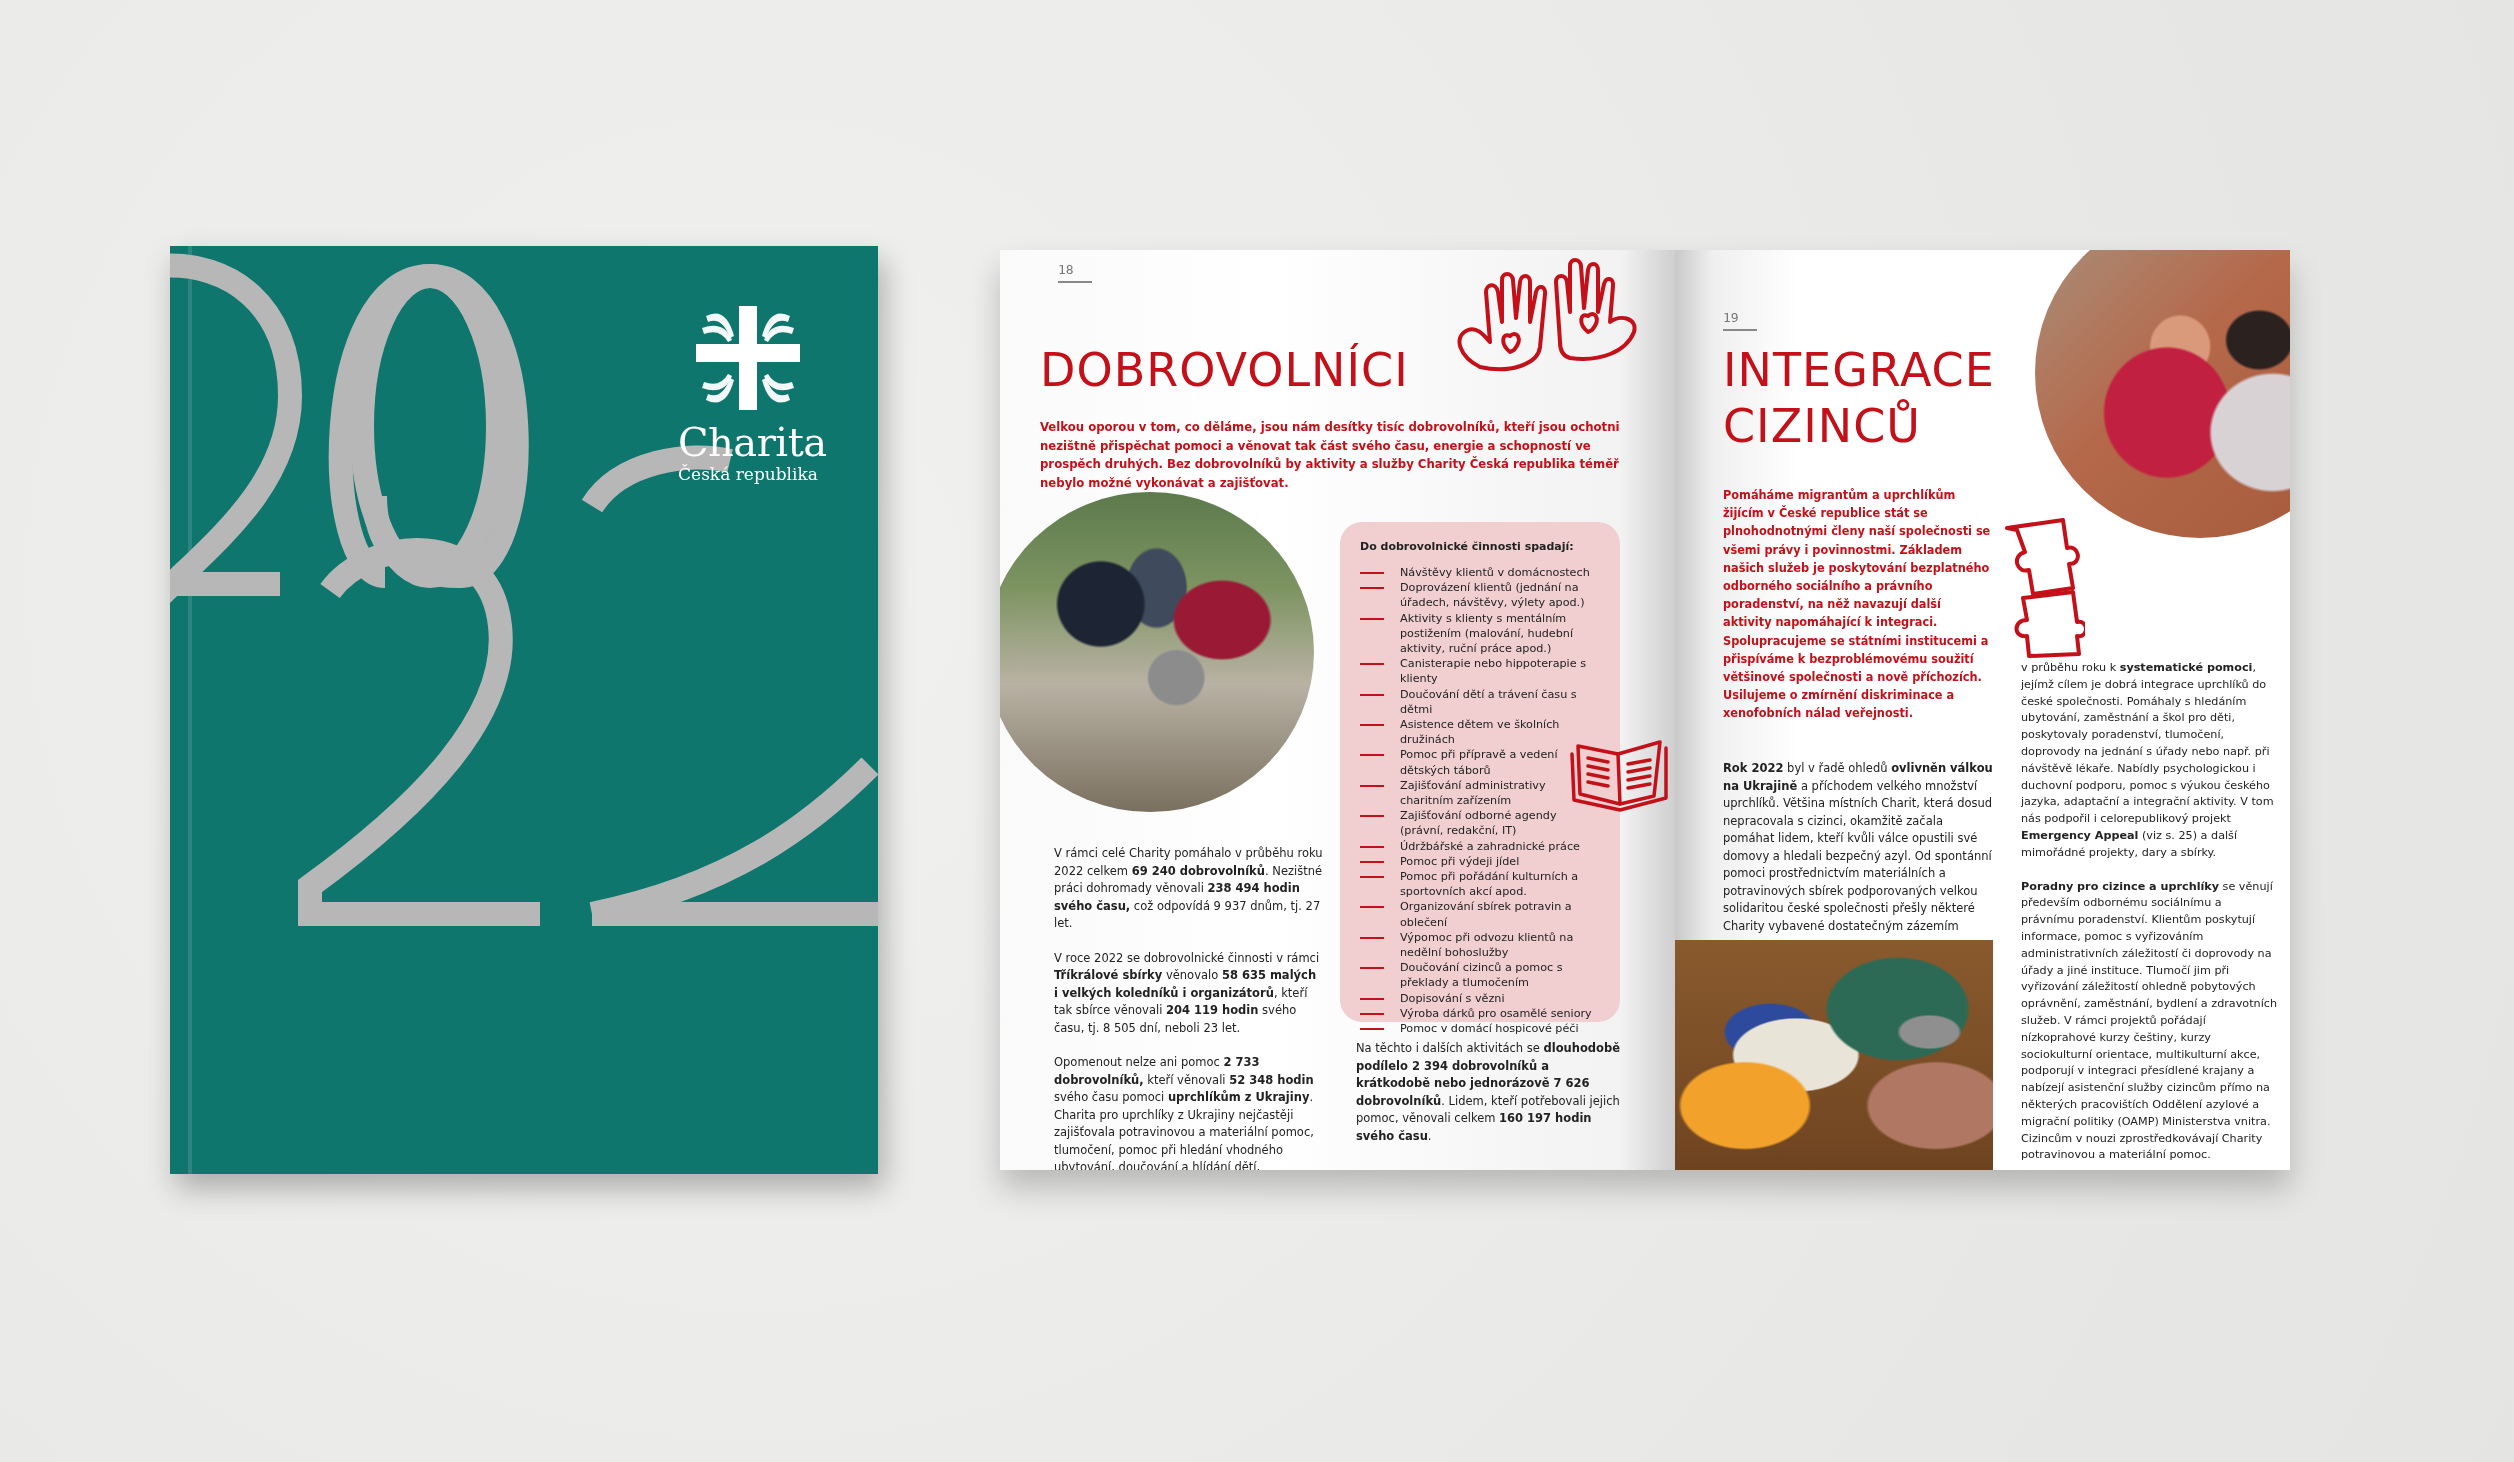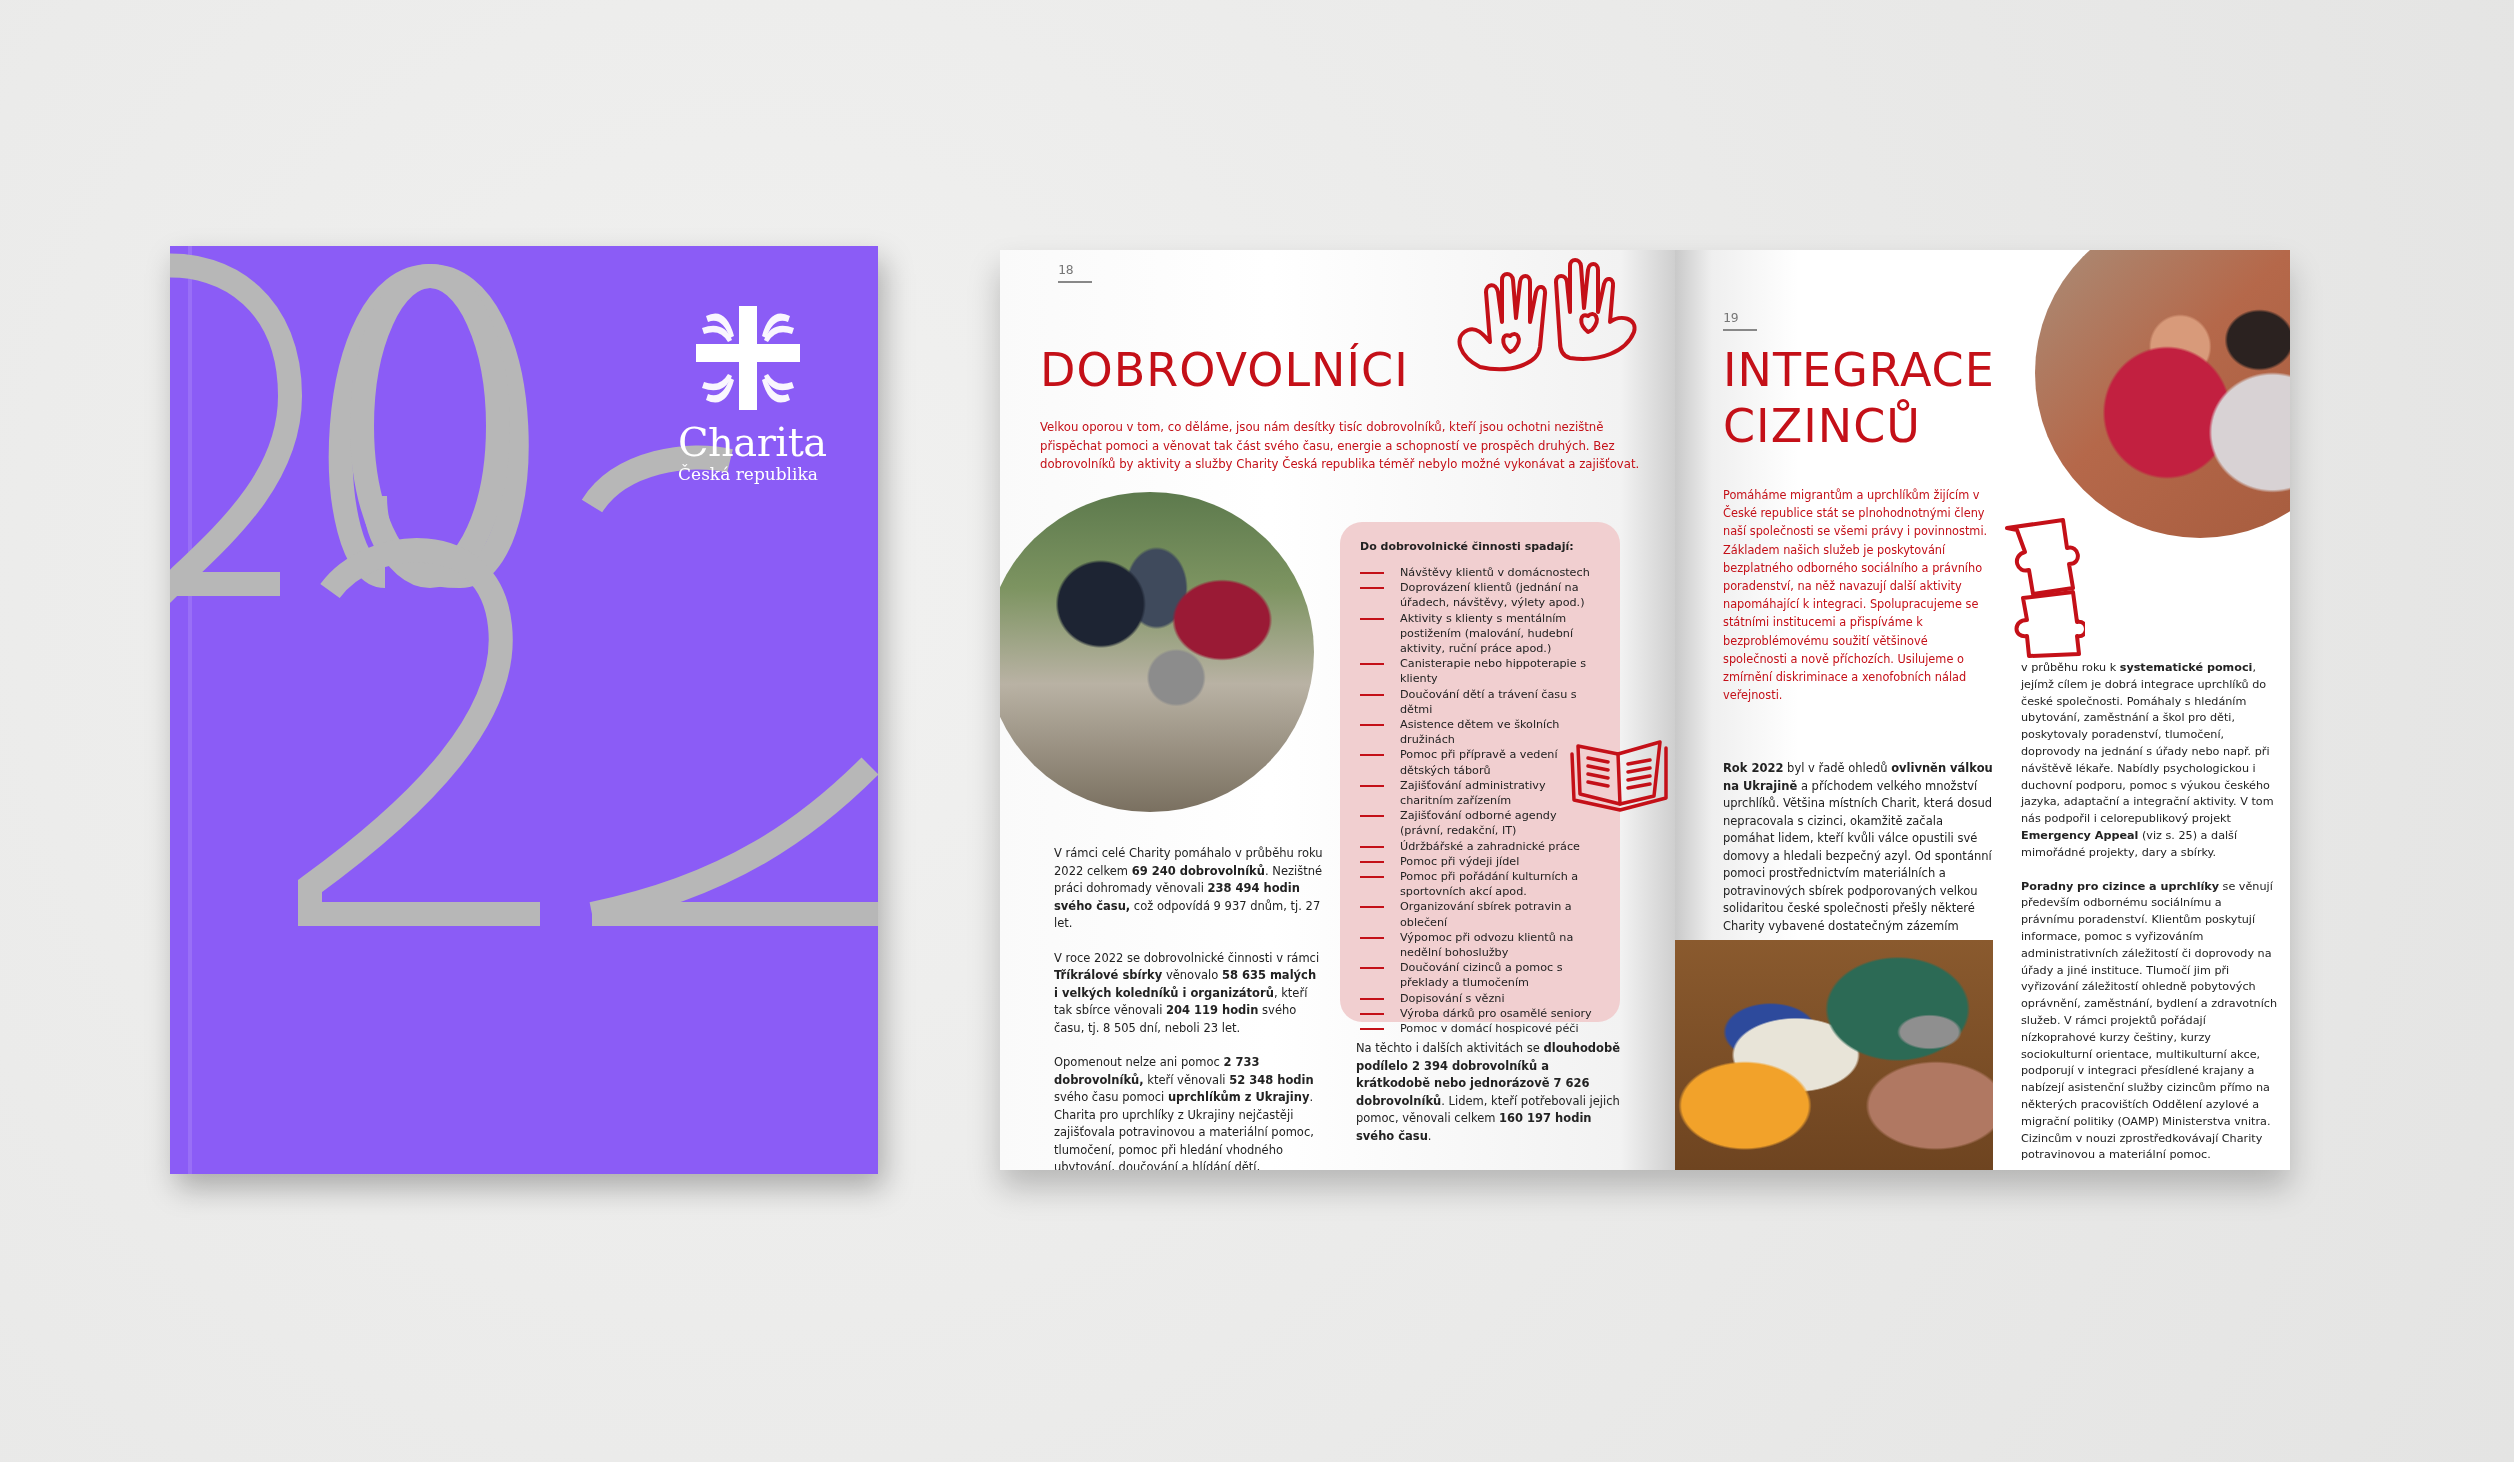--- a/index.html
+++ b/index.html
@@ -1,41 +1,41 @@
 <!DOCTYPE html>
 <html><head>
 <meta charset="utf-8">
 <style>
   html,body{margin:0;padding:0;}
   body{width:2514px;height:1462px;position:relative;overflow:hidden;
     background:#ebebea;
     background-image:radial-gradient(circle at 30% 40%, #f1f1f0 0, #e9e9e8 60%, #e4e4e3 100%);
     font-family:"DejaVu Sans",sans-serif;}
   
-  .cover{position:absolute;left:170px;top:246px;width:708px;height:928px;background:#8b5cf6;
+  .cover{position:absolute;left:170px;top:246px;width:708px;height:928px;background:#0f766e;
     overflow:hidden;box-shadow:6px 14px 28px rgba(0,0,0,.28);}
   .cover .spine-line{position:absolute;left:18px;top:0;width:4px;height:100%;background:rgba(255,255,255,.12);}
   .cover svg.digits{position:absolute;left:0;top:0;}
   .logo{position:absolute;left:508px;top:60px;width:140px;text-align:center;}
   .logo svg{display:block;margin:0 auto;}
   .logo .brand{font-family:"DejaVu Serif",serif;color:#fff;font-size:40px;line-height:44px;margin-top:10px;letter-spacing:-.5px;}
   .logo .country{font-family:"DejaVu Serif",serif;color:#fff;font-size:17px;line-height:20px;}
   .cover-title{position:absolute;left:66px;top:694px;color:#fff;font-family:"DejaVu Sans",sans-serif;
     font-weight:bold;font-size:33px;line-height:52px;letter-spacing:1px;}
   
   .spread{position:absolute;left:1000px;top:250px;width:1290px;height:920px;
     box-shadow:0 18px 30px rgba(0,0,0,.22);}
   .page{position:absolute;top:0;height:920px;background:#fff;overflow:hidden;}
   .page.left{left:0;width:675px;background:linear-gradient(90deg,#fafafa 0%,#fff 40%,#f2f2f2 92%,#cfcfcf 100%);}
   .page.right{left:675px;width:615px;background:linear-gradient(90deg,#c9c9c9 0%,#efefef 6%,#fff 20%,#fff 100%);}
   .page-num{position:absolute;top:12px;font-family:"DejaVu Sans Mono",monospace;font-size:13px;color:#777;
     border-bottom:2px solid #888;padding-bottom:4px;width:34px;}
   .headline{position:absolute;color:#c41018;font-family:"DejaVu Sans",sans-serif;font-weight:normal;
     font-size:46px;line-height:56px;letter-spacing:1px;}
-  .lead{position:absolute;color:#c41018;font-weight:normal;font-size:13px;line-height:18.6px;font-family:"DejaVu Sans Condensed","DejaVu Sans",sans-serif;}
+  .lead{position:absolute;color:#c41018;font-weight:bold;font-size:13px;line-height:18.6px;font-family:"DejaVu Sans Condensed","DejaVu Sans",sans-serif;}
   .body-text{position:absolute;color:#222;font-size:11.5px;line-height:17.5px;font-family:"DejaVu Sans",sans-serif;}
   .body-text p{margin:0 0 17px 0;}
   .body-text b{font-weight:bold;}
   .photo-circle{position:absolute;border-radius:50%;overflow:hidden;}
   .activities{position:absolute;left:340px;top:272px;width:280px;height:500px;background:#f1cfd0;
     border-radius:22px;padding:18px 14px;box-sizing:border-box;}
   .activities h4{margin:0 0 12px 6px;font-size:11px;font-weight:bold;color:#222;}
   .activities ul{list-style:none;margin:6px;padding:0;}
   .activities li{position:relative;padding-left:40px;font-size:11.2px;line-height:15.2px;color:#222;margin-bottom:0;}
   .activities li .dash{position:absolute;left:0;top:7px;width:24px;height:2px;background:#c41018;}

